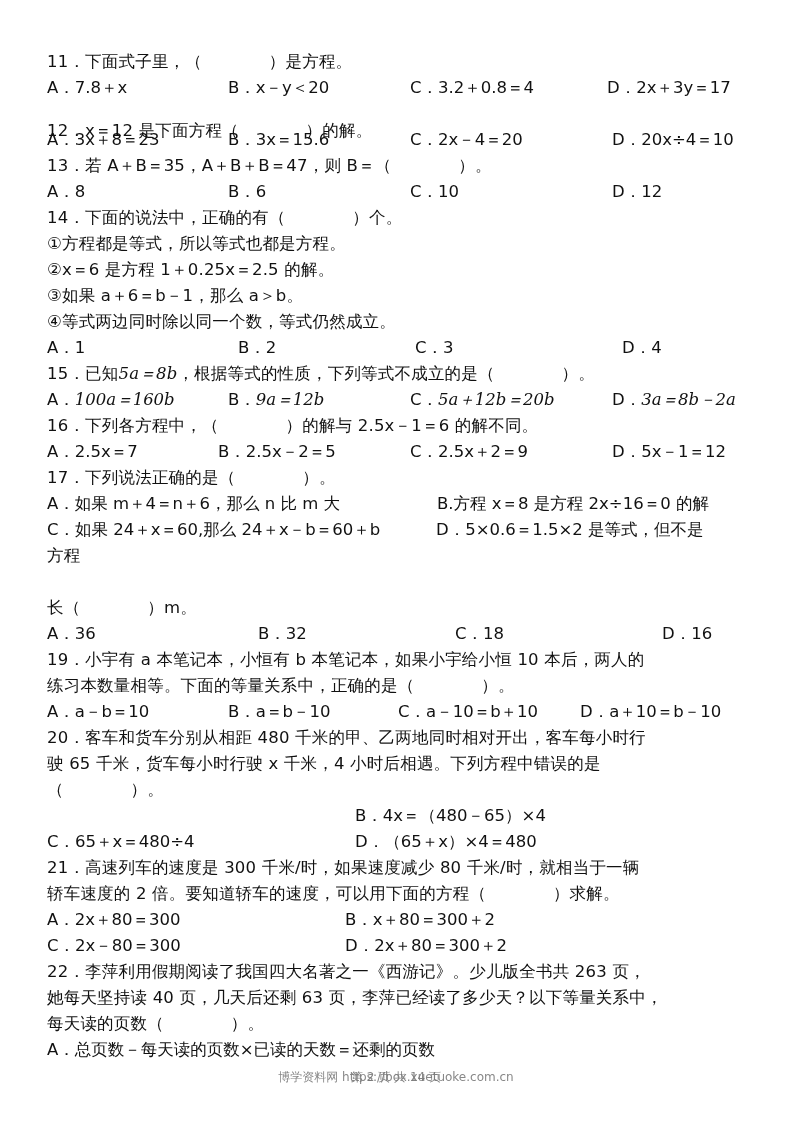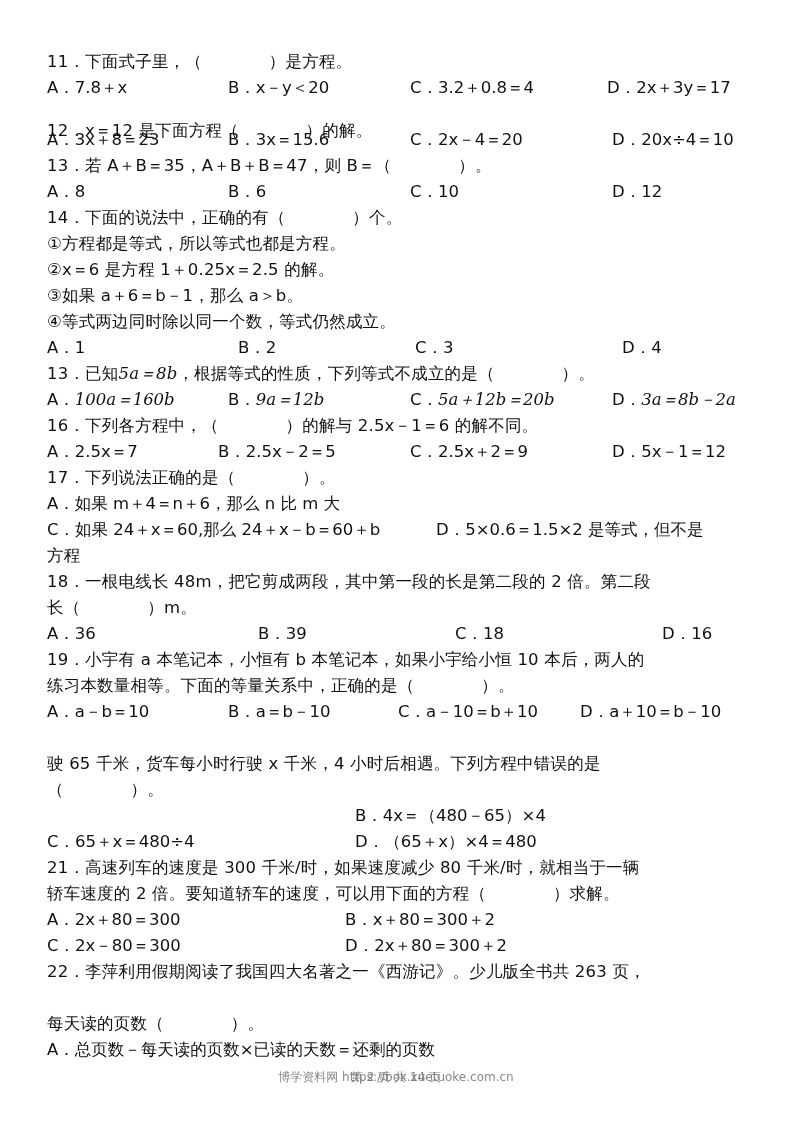--- a/index.html
+++ b/index.html
@@ -39,21 +39,21 @@
   <div class="line" style="top:232px">①方程都是等式，所以等式也都是方程。</div>
   <div class="line" style="top:258px">②x＝6 是方程 1＋0.25x＝2.5 的解。</div>
   <div class="line" style="top:284px">③如果 a＋6＝b－1，那么 a＞b。</div>
   <div class="line" style="top:310px">④等式两边同时除以同一个数，等式仍然成立。</div>
   <div class="opt" style="left:47px;top:336px">A．1</div>
   <div class="opt" style="left:238px;top:336px">B．2</div>
   <div class="opt" style="left:415px;top:336px">C．3</div>
   <div class="opt" style="left:622px;top:336px">D．4</div>
 
   <div class="line" style="top:362px">
-    <span>13．已知</span><span class="serif-math">5a＝8b</span><span>，根据等式的性质，下列等式不成立的是（　　　　）。</span>
+    <span>15．已知</span><span class="serif-math">5a＝8b</span><span>，根据等式的性质，下列等式不成立的是（　　　　）。</span>
   </div>
   <div class="opt" style="left:47px;top:388px">
     <span>A．</span><span class="serif-math">100a＝160b</span>
   </div>
   <div class="opt" style="left:228px;top:388px">
     <span>B．</span><span class="serif-math">9a＝12b</span>
   </div>
   <div class="opt" style="left:410px;top:388px">
     <span>C．</span><span class="serif-math">5a＋12b＝20b</span>
   </div>
@@ -62,52 +62,54 @@
   </div>
 
   <div class="line" style="top:414px">16．下列各方程中，（　　　　）的解与 2.5x－1＝6 的解不同。</div>
   <div class="opt" style="left:47px;top:440px">A．2.5x＝7</div>
   <div class="opt" style="left:218px;top:440px">B．2.5x－2＝5</div>
   <div class="opt" style="left:410px;top:440px">C．2.5x＋2＝9</div>
   <div class="opt" style="left:612px;top:440px">D．5x－1＝12</div>
 
   <div class="line" style="top:466px">17．下列说法正确的是（　　　　）。</div>
   <div class="opt" style="left:47px;top:492px">A．如果 m＋4＝n＋6，那么 n 比 m 大</div>
+  <div class="opt" style="left:437px;top:492px">B.方程 x＝8 是方程 2x÷16＝0 的解</div>
   <div class="opt" style="left:47px;top:518px">C．如果 24＋x＝60,那么 24＋x－b＝60＋b</div>
   <div class="opt" style="left:436px;top:518px">D．5×0.6＝1.5×2 是等式，但不是</div>
   <div class="line" style="top:544px">方程</div>
 
-  <div class="line" style="top:570px">18．一根电线长 48m，把它剪成两段，其中第一段的长是第二段的 2 倍。第二段</div>
   <div class="line" style="top:596px">长（　　　　）m。</div>
   <div class="opt" style="left:47px;top:622px">A．36</div>
-  <div class="opt" style="left:258px;top:622px">B．39</div>
+  <div class="opt" style="left:258px;top:622px">B．32</div>
   <div class="opt" style="left:455px;top:622px">C．18</div>
   <div class="opt" style="left:662px;top:622px">D．16</div>
 
   <div class="line" style="top:648px">19．小宇有 a 本笔记本，小恒有 b 本笔记本，如果小宇给小恒 10 本后，两人的</div>
   <div class="line" style="top:674px">练习本数量相等。下面的等量关系中，正确的是（　　　　）。</div>
   <div class="opt" style="left:47px;top:700px">A．a－b＝10</div>
   <div class="opt" style="left:228px;top:700px">B．a＝b－10</div>
   <div class="opt" style="left:398px;top:700px">C．a－10＝b＋10</div>
   <div class="opt" style="left:580px;top:700px">D．a＋10＝b－10</div>
 
+  <div class="line" style="top:726px">20．客车和货车分别从相距 480 千米的甲、乙两地同时相对开出，客车每小时行</div>
   <div class="line" style="top:752px">驶 65 千米，货车每小时行驶 x 千米，4 小时后相遇。下列方程中错误的是</div>
   <div class="line" style="top:778px">（　　　　）。</div>
   <div class="opt" style="left:355px;top:804px">B．4x＝（480－65）×4</div>
   <div class="opt" style="left:47px;top:830px">C．65＋x＝480÷4</div>
   <div class="opt" style="left:355px;top:830px">D．（65＋x）×4＝480</div>
 
   <div class="line" style="top:856px">21．高速列车的速度是 300 千米/时，如果速度减少 80 千米/时，就相当于一辆</div>
   <div class="line" style="top:882px">轿车速度的 2 倍。要知道轿车的速度，可以用下面的方程（　　　　）求解。</div>
   <div class="opt" style="left:47px;top:908px">A．2x＋80＝300</div>
   <div class="opt" style="left:345px;top:908px">B．x＋80＝300＋2</div>
   <div class="opt" style="left:47px;top:934px">C．2x－80＝300</div>
   <div class="opt" style="left:345px;top:934px">D．2x＋80＝300＋2</div>
 
   <div class="line" style="top:960px">22．李萍利用假期阅读了我国四大名著之一《西游记》。少儿版全书共 263 页，</div>
+  <div class="line" style="top:986px">她每天坚持读 40 页，几天后还剩 63 页，李萍已经读了多少天？以下等量关系中，</div>
   <div class="line" style="top:1012px">每天读的页数（　　　　）。</div>
   <div class="opt" style="left:47px;top:1038px">A．总页数－每天读的页数×已读的天数＝还剩的页数</div>
 
   <div class="footer">
     <span>博学资料网 https://box.xuetuoke.com.cn</span>
     <div class="pg">第 2 页 共 14 页</div>
   </div>
 
 </div>
 

